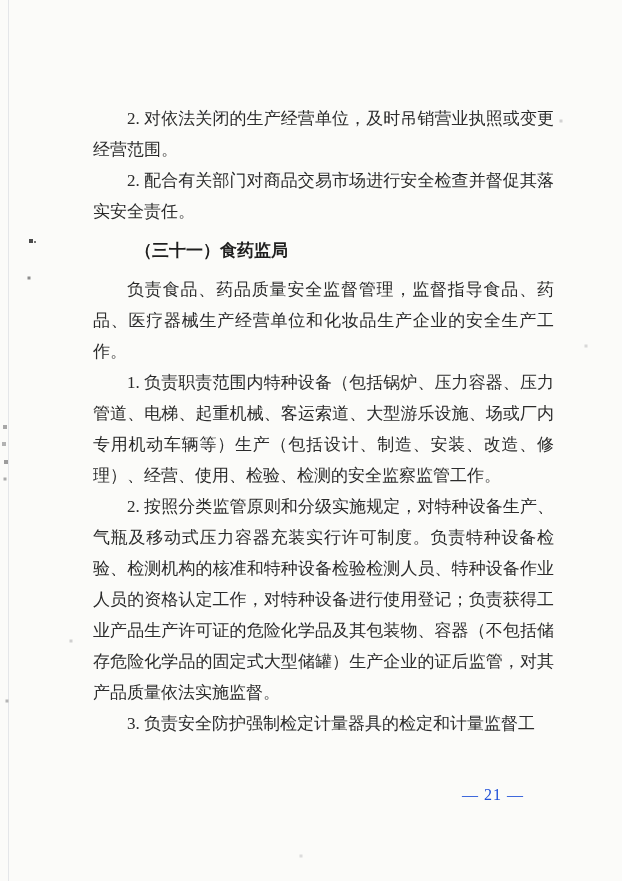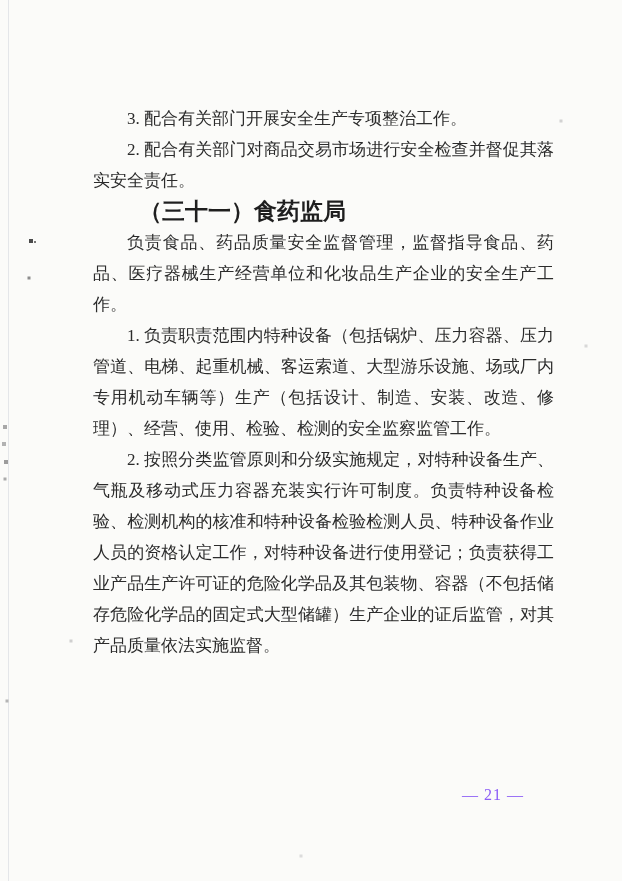--- a/index.html
+++ b/index.html
@@ -55,51 +55,52 @@
   .para {
     margin: 0;
     font-size: 17px;
     line-height: 31px;
     text-align: justify;
     text-justify: inter-character;
     text-indent: 2em;
     color: #2b2b2b;
   }
   .heading {
-    margin: 0;
-    font-size: 23px;
+    margin: 8px;
+    font-size: 17px;
     line-height: 31px;
     font-weight: bold;
     text-indent: 2em;
     color: #1e1e1e;
   }
   .page-number {
     position: absolute;
     top: 783px;
     left: 433px;
     width: 120px;
     text-align: center;
     font-size: 16px;
     line-height: 24px;
     letter-spacing: 1px;
-    color: #8b5cf6;
+    color: #1d4ed8;
   }
 </style>
 </head>
 <body>
 
 <div>
 
   <div class="edge-line"></div>
   <div class="noise"></div>
 
   <div class="text-area">
-    <p class="para">3. 配合有关部门开展安全生产专项整治工作。</p>
+    <p class="para">2. 对依法关闭的生产经营单位，及时吊销营业执照或变更经营范围。</p>
     <p class="para">2. 配合有关部门对商品交易市场进行安全检查并督促其落实安全责任。</p>
     <p class="heading">（三十一）食药监局</p>
     <p class="para">负责食品、药品质量安全监督管理，监督指导食品、药品、医疗器械生产经营单位和化妆品生产企业的安全生产工作。</p>
     <p class="para">1. 负责职责范围内特种设备（包括锅炉、压力容器、压力管道、电梯、起重机械、客运索道、大型游乐设施、场或厂内专用机动车辆等）生产（包括设计、制造、安装、改造、修理）、经营、使用、检验、检测的安全监察监管工作。</p>
     <p class="para">2. 按照分类监管原则和分级实施规定，对特种设备生产、气瓶及移动式压力容器充装实行许可制度。负责特种设备检验、检测机构的核准和特种设备检验检测人员、特种设备作业人员的资格认定工作，对特种设备进行使用登记；负责获得工业产品生产许可证的危险化学品及其包装物、容器（不包括储存危险化学品的固定式大型储罐）生产企业的证后监管，对其产品质量依法实施监督。</p>
+    <p class="para">3. 负责安全防护强制检定计量器具的检定和计量监督工</p>
   </div>
 
   <div class="page-number">— 21 —</div>
 
 </div>
 
 </body></html>

